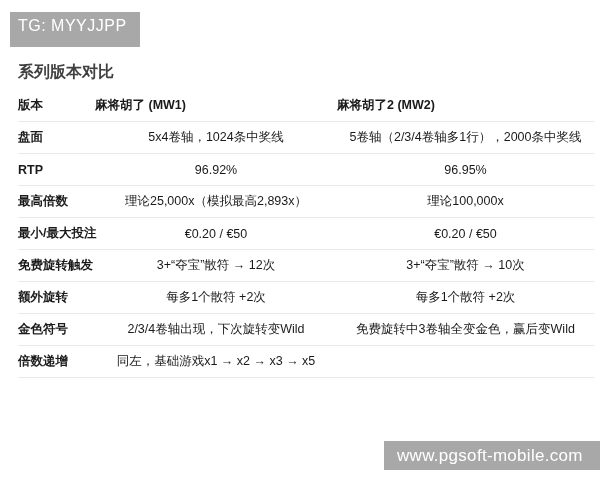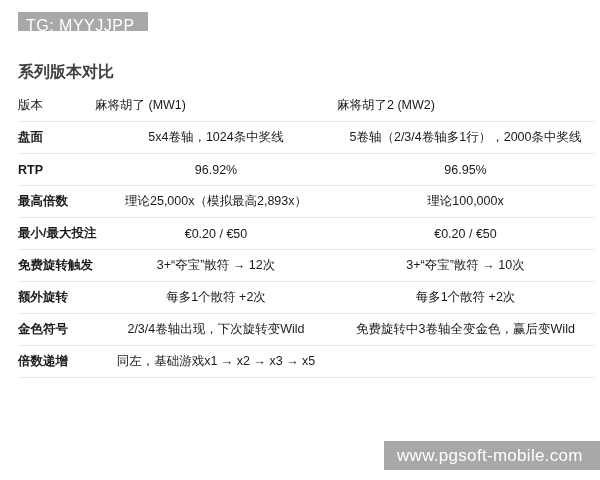--- a/index.html
+++ b/index.html
@@ -10,43 +10,43 @@
     --bg:#ffffff;
   }
   *{margin:0;padding:0;box-sizing:border-box;}
   html,body{
     width:600px;height:480px;overflow:hidden;
     background:var(--bg);
     font-family:"Liberation Sans","DejaVu Sans",sans-serif;
     color:var(--text);
   }
   .top-badge{
-    position:absolute;left:18px;top:12px;
-    height:19px;line-height:27px;
+    position:absolute;left:10px;top:12px;
+    height:35px;line-height:27px;
     padding:0 13px 0 8px;
     background:var(--badge-bg);color:var(--badge-text);
     font-size:16px;letter-spacing:0.5px;white-space:nowrap;
   }
   .page-title{
     position:absolute;left:18px;top:62px;
     font-size:16px;font-weight:700;color:#404040;
   }
   .cmp-table{
     position:absolute;left:18px;top:90px;width:576px;
   }
   .t-row{
     display:grid;
     grid-template-columns:77px 242px 1fr;
     height:32px;
     align-items:center;
     border-bottom:1px solid var(--divider);
     font-size:12.5px;
   }
   .t-row span{white-space:nowrap;overflow:visible;}
-  .t-header span{font-weight:400;}
+  .t-header span{font-weight:700;}
   .cell-label{font-weight:700;}
   .cell-val{font-weight:400;color:var(--text);text-align:center;}
   .bottom-badge{
     position:absolute;right:0;top:441px;
     width:216px;height:29px;line-height:29px;
     padding-left:13px;
     background:var(--badge-bg);color:var(--badge-text);
     font-size:17px;letter-spacing:0.3px;white-space:nowrap;
   }
 </style>

